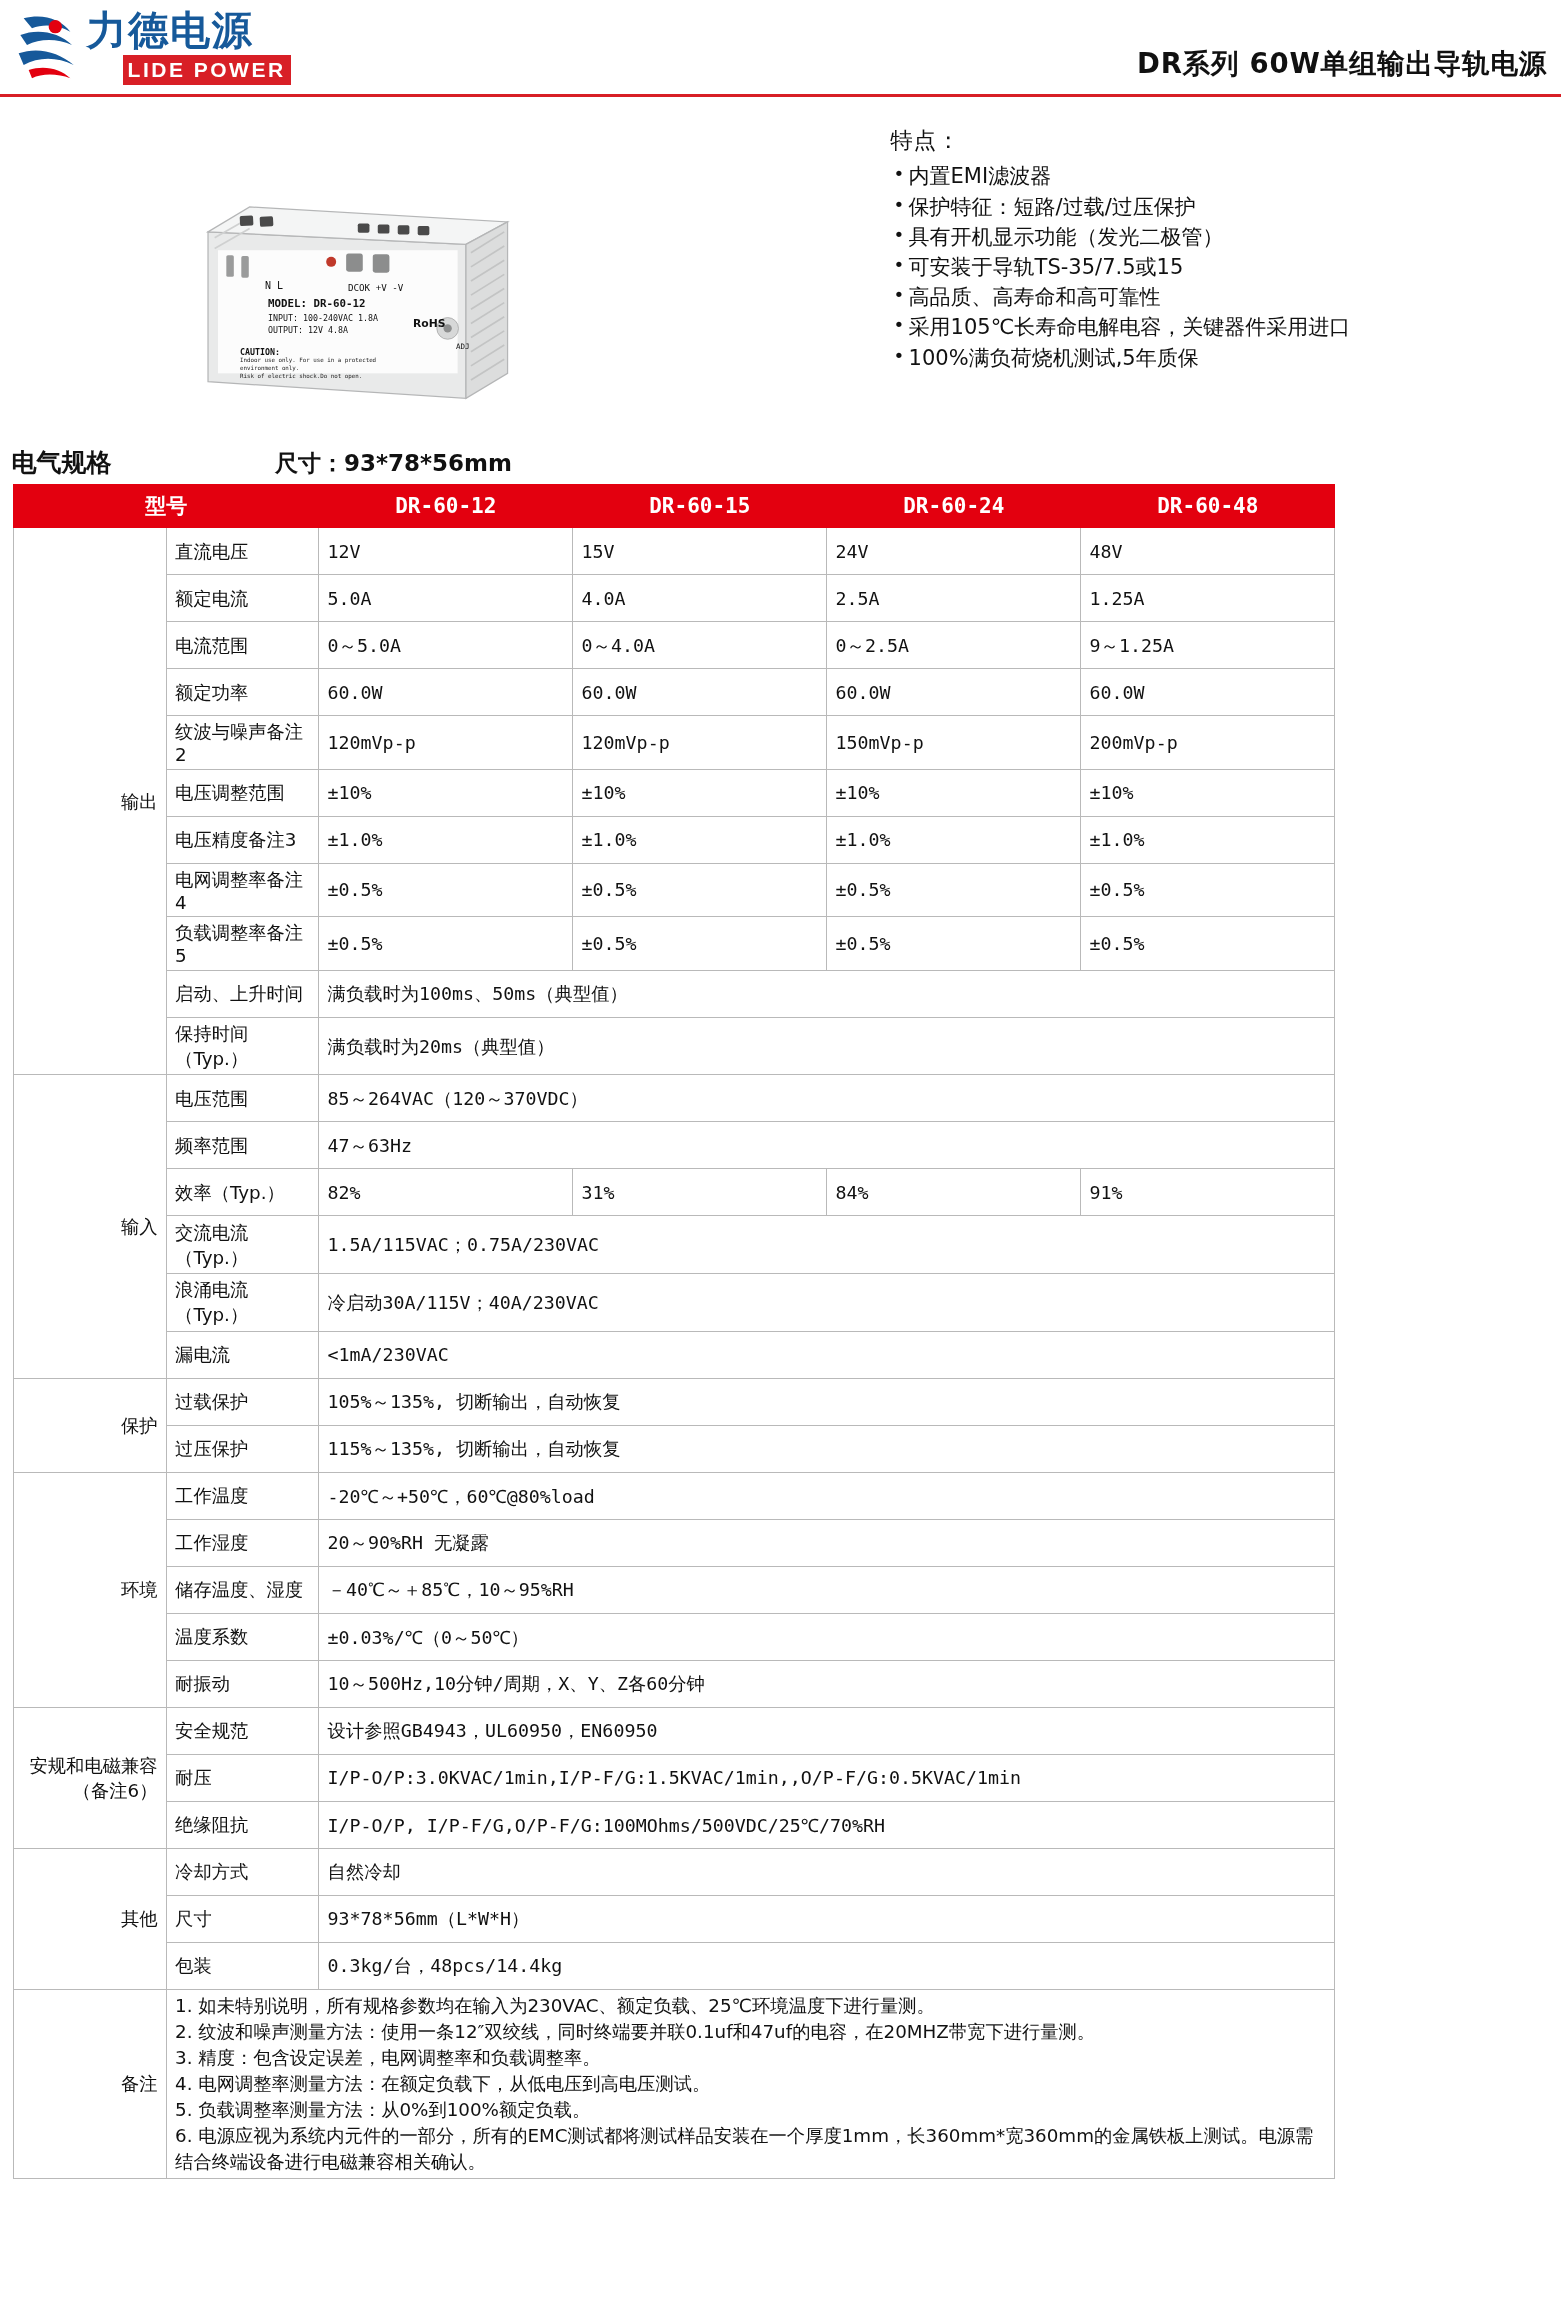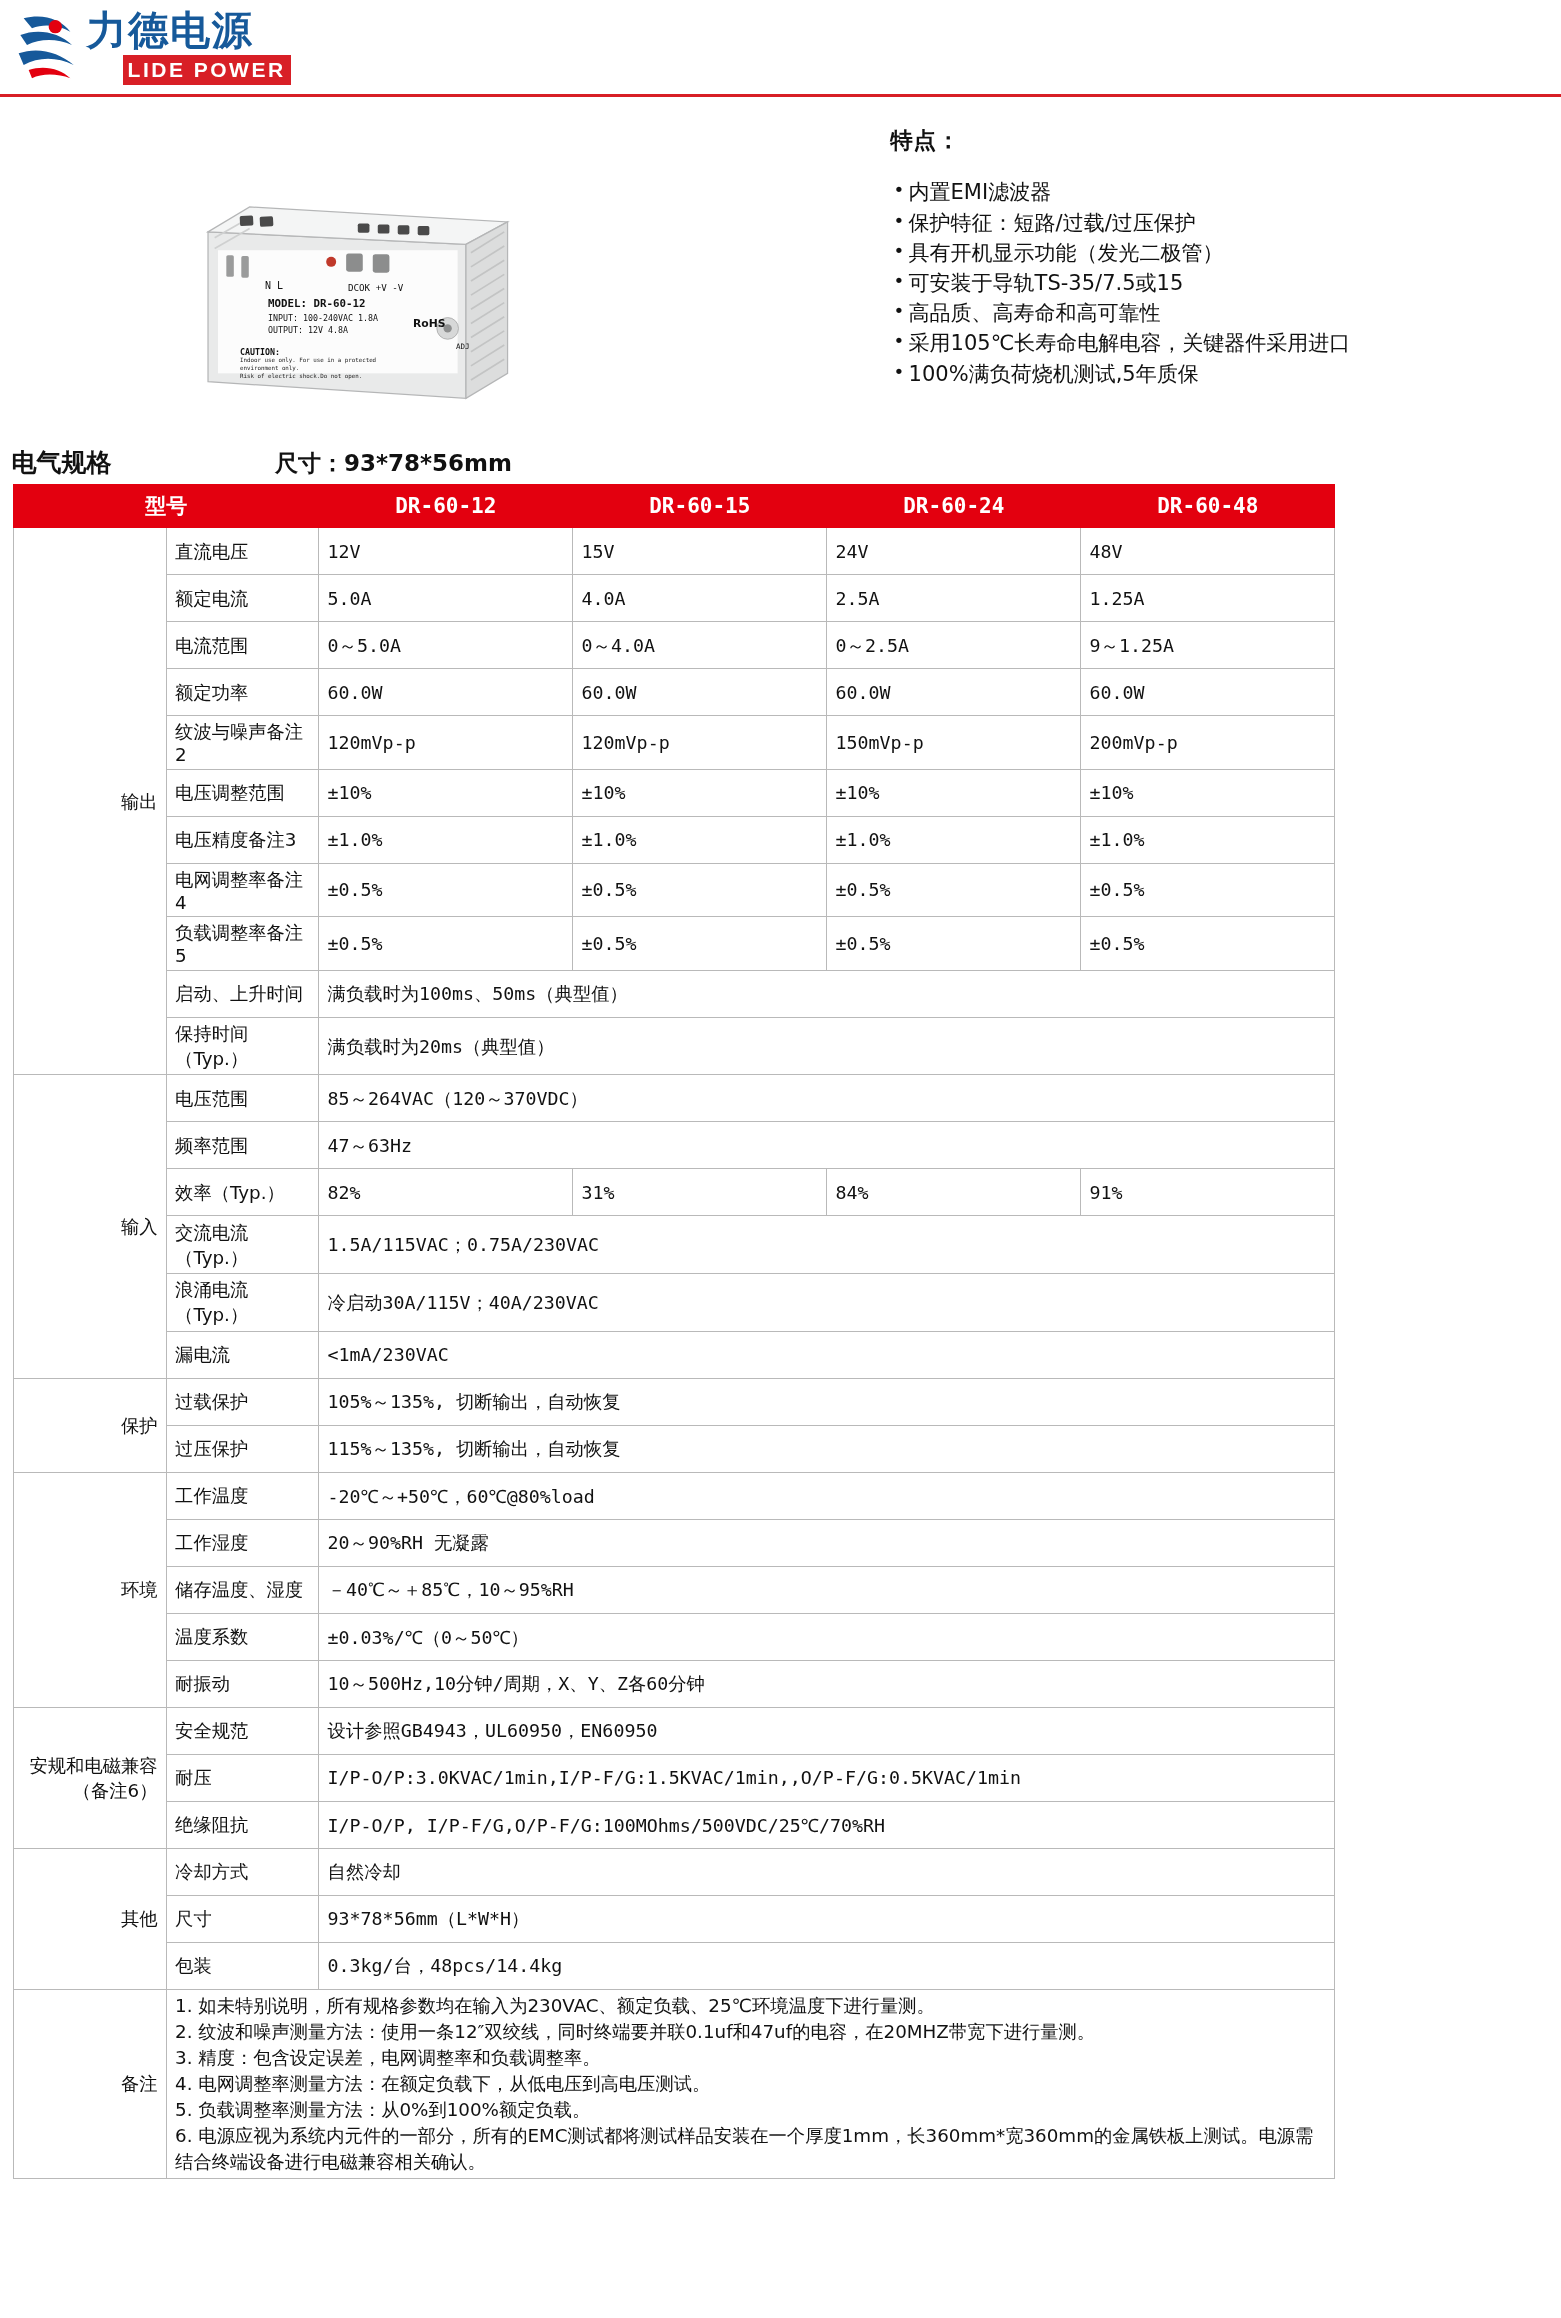--- a/index.html
+++ b/index.html
@@ -84,23 +84,23 @@
     width: 882px;
     position: relative;
   }
   .features {
     flex: 1;
     padding: 18.3px 8.3px 0 8.3px;
     font-family: "DejaVu Sans", sans-serif;
     color: #111;
   }
   .features h3 {
-    margin: 0 0 21px 0;
+    margin: 0 0 5px 0;
     font-size: 22.5px;
-    font-weight: bold;
+    font-weight: normal;
     letter-spacing: 0.8px;
   }
   .features ul {
     margin: 0; padding: 0; list-style: none;
   }
   .features li {
     font-size: 21px;
     line-height: 1.44;
     position: relative;
     padding-left: 18.3px;
@@ -187,20 +187,21 @@
           <circle cx="52" cy="20" r="8" fill="#e3000f"></circle>
           <path d="M8 52 C30 44, 56 50, 74 66 C54 56, 32 56, 14 66 Z" fill="#16599a"></path>
           <path d="M20 72 C38 66, 58 70, 70 82 C54 76, 36 76, 24 82 Z" fill="#e3000f"></path>
         </svg>
       </div>
       <div class="logo-text">
         <div class="logo-cn">力德电源</div>
         <div class="logo-en">LIDE POWER</div>
       </div>
     </div>
+    <div class="header-title">DR系列 60W单组输出导轨电源</div>
   </div>
 
   <div class="top-section">
     <div class="product-img">
       <svg width="882" height="333" viewBox="0 0 1060 400">
 
         <g>
 
           <path d="M250 150 L250 330 L560 350 L560 165 Z" fill="#e9eaea" stroke="#b5b6b7" stroke-width="1.5"></path>
           <path d="M250 150 L300 120 L610 138 L560 165 Z" fill="#f4f5f5" stroke="#b5b6b7" stroke-width="1.5"></path>

